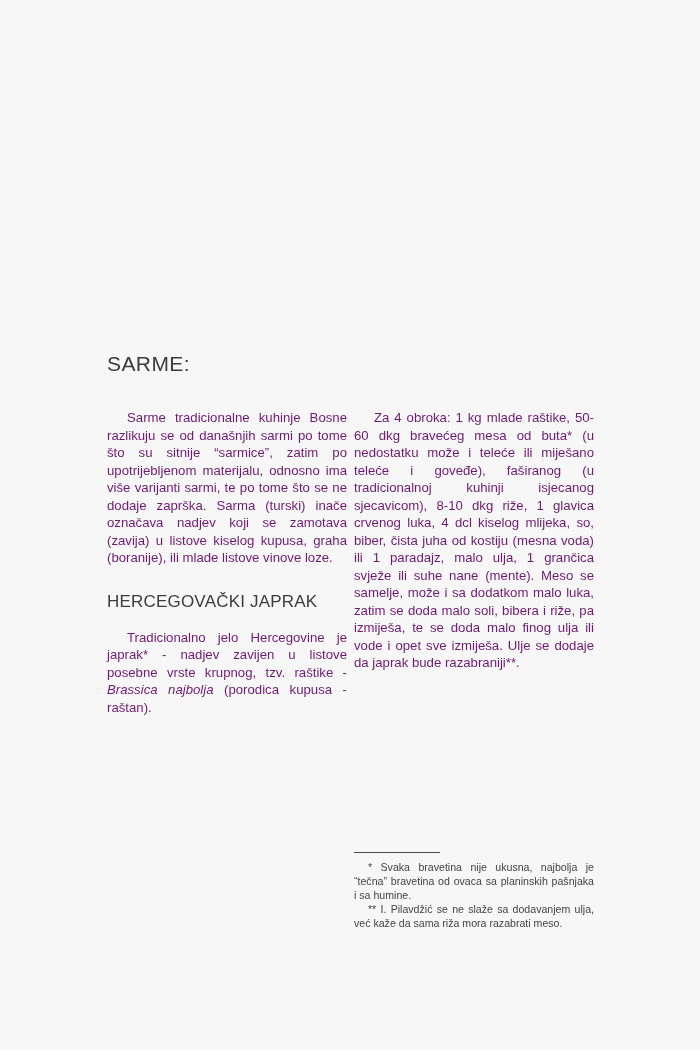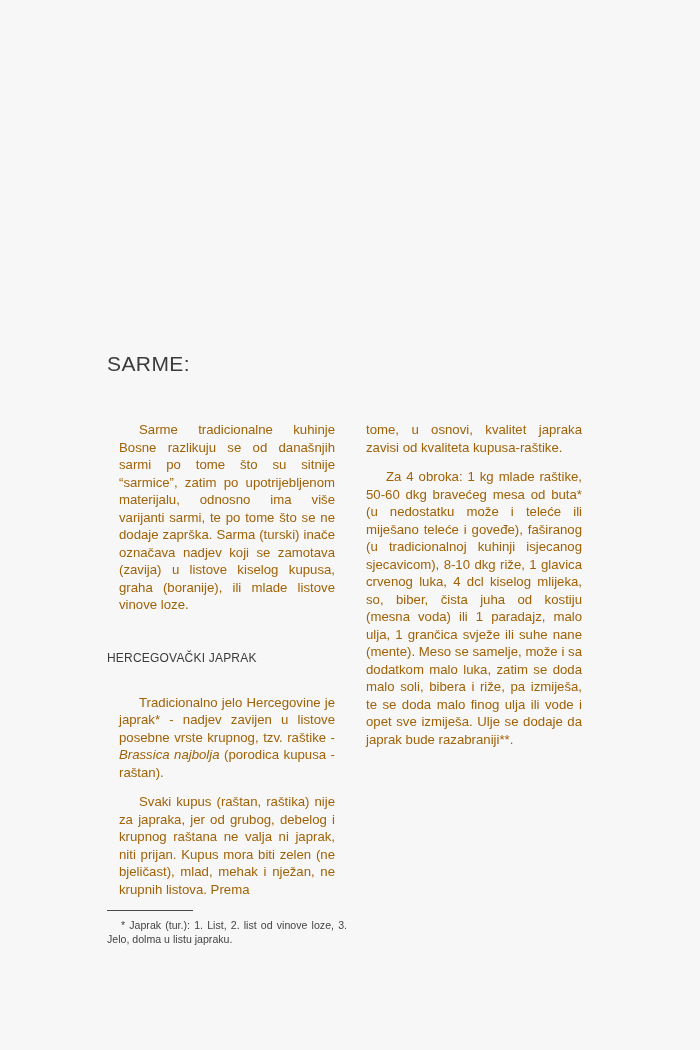--- a/index.html
+++ b/index.html
@@ -52,29 +52,29 @@
     width: 240px;
   }
   .col-left  { left: 0px; }
   .col-right { left: 247px; }
 
   .body-text {
     font-size: 13.2px;
     line-height: 17.5px;
     text-align: justify;
     text-justify: inter-word;
-    color: #a16207;
-    margin: 12px;
+    color: #701a75;
+    margin: 0;
     -webkit-hyphens: none;
     hyphens: none;
   }
   .body-text.indent { text-indent: 20px; }
 
   .section-heading {
-    font-size: 12px;
+    font-size: 17px;
     font-weight: normal;
     letter-spacing: 0.2px;
     color: #3c3c3c;
     margin: 0;
     line-height: 1.2;
     white-space: nowrap;
   }
 
   .spacer-heading { height: 25px; }
   .spacer-after-heading { height: 17px; }
@@ -123,31 +123,30 @@
       <p class="body-text indent">Sarme tradicionalne kuhinje Bosne razlikuju se od današnjih sarmi po tome što su sitnije “sarmice”, zatim po upotrijebljenom materijalu, odnosno ima više varijanti sarmi, te po tome što se ne dodaje zaprška. Sarma (turski) inače označava nadjev koji se zamotava (zavija) u listove kiselog kupusa, graha (boranije), ili mlade listove vinove loze.</p>
 
       <div class="spacer-heading"></div>
 
       <h2 class="section-heading">HERCEGOVAČKI JAPRAK</h2>
 
       <div class="spacer-after-heading"></div>
 
       <p class="body-text indent"><span>Tradicionalno jelo Hercegovine je japrak* - nadjev zavijen u listove posebne vrste krupnog, tzv. raštike - </span><span class="sci-name">Brassica najbolja</span><span> (porodica kupusa - raštan).</span></p>
 
-      <p class="body-text indent">Svaki kupus (raštan, raštika) nije za japraka, jer od grubog, debelog i krupnog raštana ne valja ni japrak, niti prijan. Kupus mora biti zelen (ne bjeličast), mlad, mehak i nježan, ne krupnih listova. Prema</p>
     </div>
 
     <div class="col col-right">
 
-      <p class="body-text">tome, u osnovi, kvalitet japraka zavisi od kvaliteta kupusa-raštike.</p>
 
       <p class="body-text indent">Za 4 obroka: 1 kg mlade raštike, 50-60 dkg bravećeg mesa od buta* (u nedostatku može i teleće ili miješano teleće i goveđe), faširanog (u tradicionalnoj kuhinji isjecanog sjecavicom), 8-10 dkg riže, 1 glavica crvenog luka, 4 dcl kiselog mlijeka, so, biber, čista juha od kostiju (mesna voda) ili 1 paradajz, malo ulja, 1 grančica svježe ili suhe nane (mente). Meso se samelje, može i sa dodatkom malo luka, zatim se doda malo soli, bibera i riže, pa izmiješa, te se doda malo finog ulja ili vode i opet sve izmiješa. Ulje se dodaje da japrak bude razabraniji**.</p>
 
     </div>
   </div>
 
-  <div class="footnotes-left">
+
+  <div class="footnotes-right">
     <div class="fn-rule"></div>
-    <p class="footnote">* Japrak (tur.): 1. List, 2. list od vinove loze, 3. Jelo, dolma u listu japraku.</p>
+    <p class="footnote">* Svaka bravetina nije ukusna, najbolja je “tečna” bravetina od ovaca sa planinskih pašnjaka i sa humine.</p>
+    <p class="footnote">** I. Pilavdžić se ne slaže sa dodavanjem ulja, već kaže da sama riža mora razabrati meso.</p>
   </div>
-
 
 </div>
 
 </body></html>

